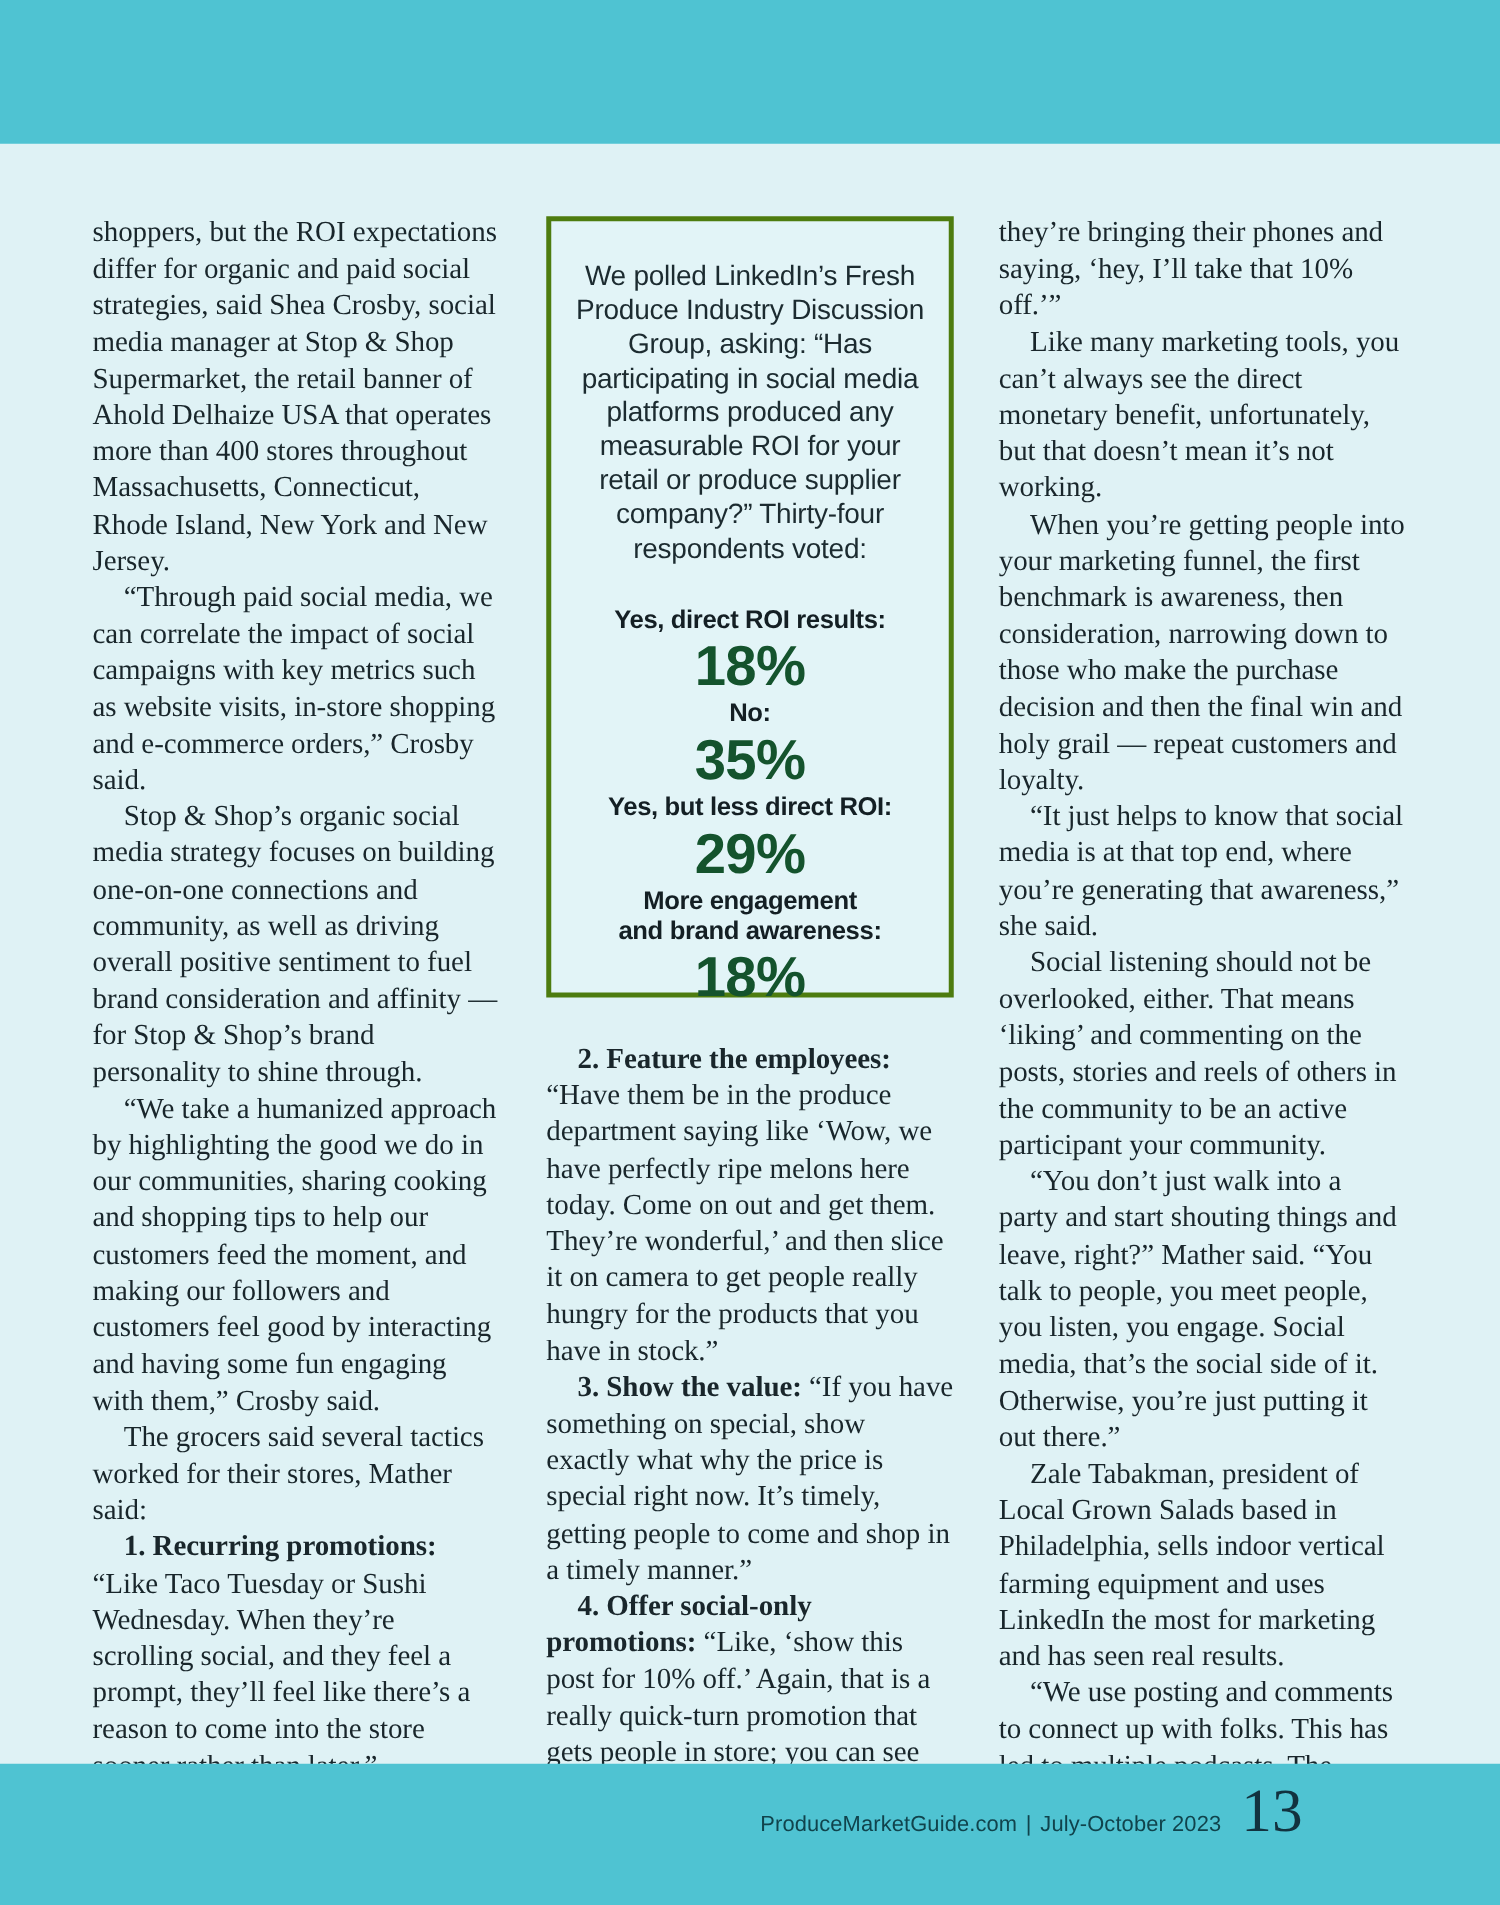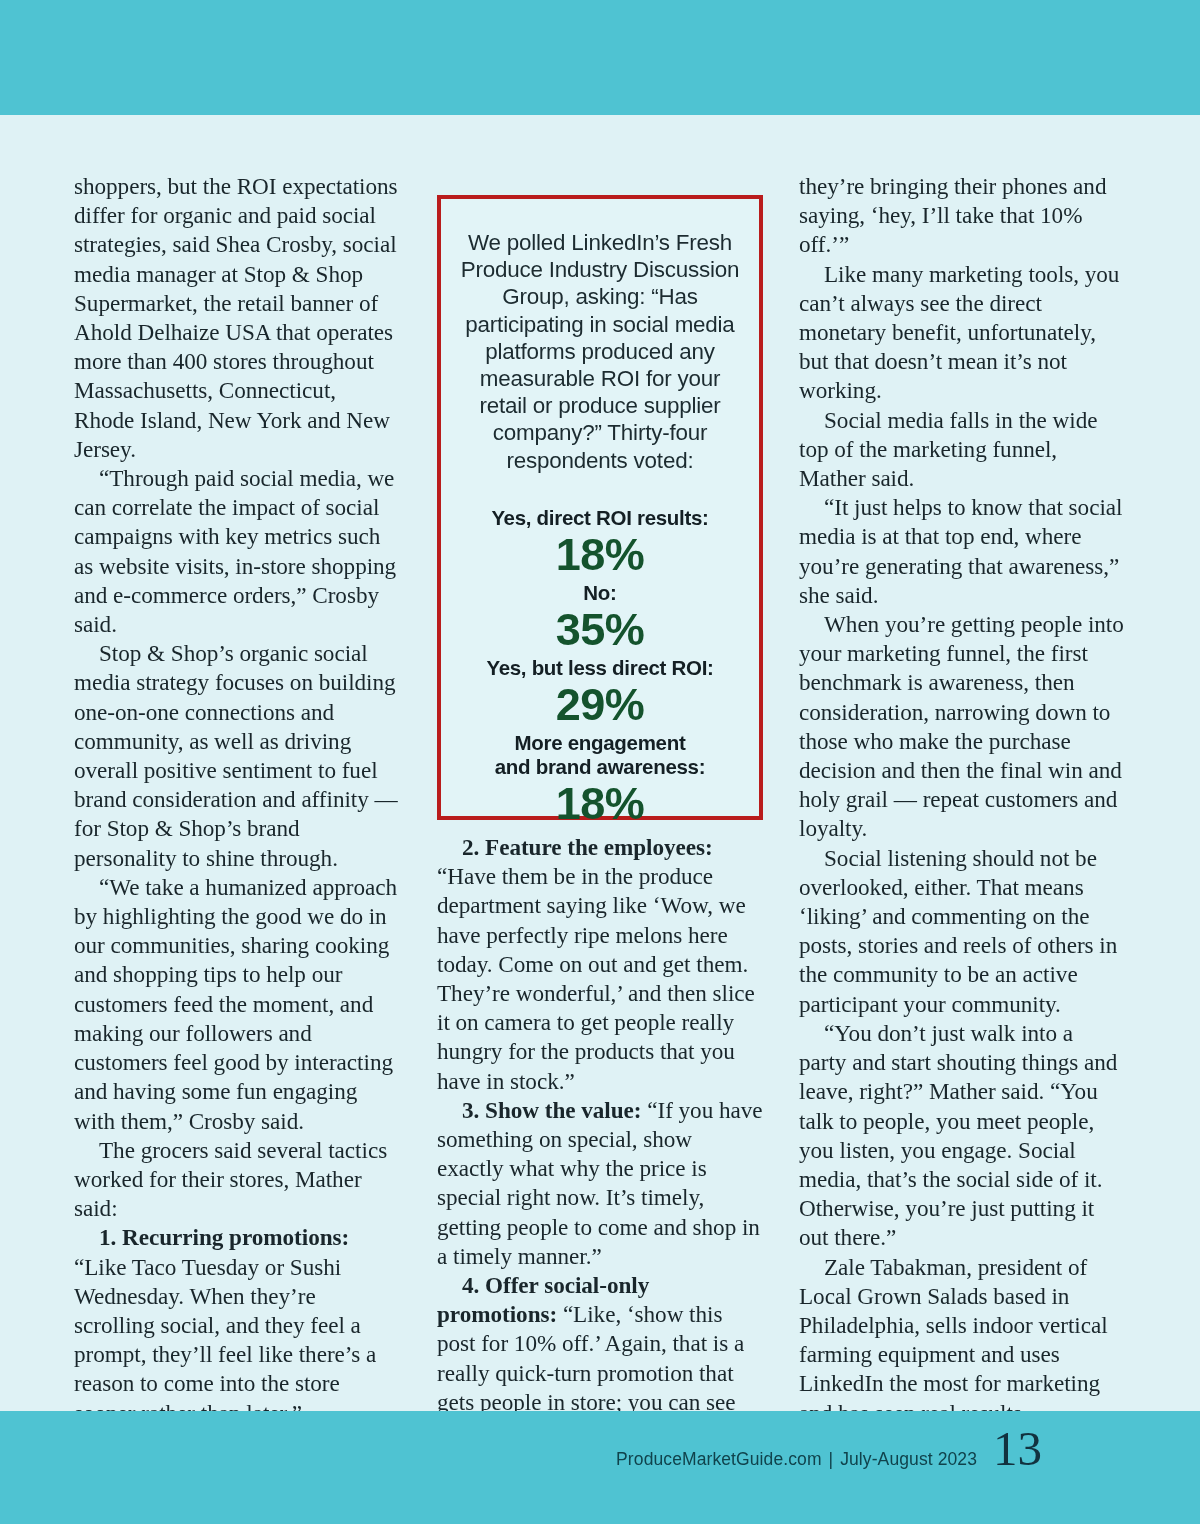--- a/index.html
+++ b/index.html
@@ -91,25 +91,24 @@
   }
 
   
   .poll-box {
     position: absolute;
     left: 437px;
     top: 173px;
     width: 326px;
     height: 625px;
     box-sizing: border-box;
-    border: 4px solid #b91c1c;
+    border: 4px solid #4d7c0f;
     background: #e2f4f7;
     padding: 30px 18px 10px 18px;
     text-align: center;
-    margin-top: 22px;
   }
   .poll-question {
     font-family: "Liberation Sans", sans-serif;
     font-size: 22.4px;
     line-height: 27.2px;
     color: #1c2b30;
     letter-spacing: -0.2px;
     margin: 0;
   }
   .poll-results {
@@ -168,33 +167,32 @@
 
   <div class="col col-mid" style="top: 833px;">
     <p class="indent"><span class="run-head">2. Feature the employees:</span> <span>“Have them be in the produce department saying like ‘Wow, we have perfectly ripe melons here today. Come on out and get them. They’re wonderful,’ and then slice it on camera to get people really hungry for the products that you have in stock.”</span></p>
     <p class="indent"><span class="run-head">3. Show the value:</span> <span>“If you have something on special, show exactly what why the price is special right now. It’s timely, getting people to come and shop in a timely manner.”</span></p>
     <p class="indent"><span class="run-head">4. Offer social-only promotions:</span> <span>“Like, ‘show this post for 10% off.’ Again, that is a really quick-turn promotion that gets people in store; you can see that it’s working because</span></p>
   </div>
 
   <div class="col col-right">
     <p>they’re bringing their phones and saying, ‘hey, I’ll take that 10% off.’”</p>
     <p class="indent">Like many marketing tools, you can’t always see the direct monetary benefit, unfortunately, but that doesn’t mean it’s not working.</p>
-    <p class="indent">Social media falls in the wide top of the marketing funnel, Mather said.</p>
+    <p class="indent">When you’re getting people into your marketing funnel, the first benchmark is awareness, then consideration, narrowing down to those who make the purchase decision and then the final win and holy grail — repeat customers and loyalty.</p>
     <p class="indent">“It just helps to know that social media is at that top end, where you’re generating that awareness,” she said.</p>
-    <p class="indent">When you’re getting people into your marketing funnel, the first benchmark is awareness, then consideration, narrowing down to those who make the purchase decision and then the final win and holy grail — repeat customers and loyalty.</p>
     <p class="indent">Social listening should not be overlooked, either. That means ‘liking’ and commenting on the posts, stories and reels of others in the community to be an active participant your community.</p>
     <p class="indent">“You don’t just walk into a party and start shouting things and leave, right?” Mather said. “You talk to people, you meet people, you listen, you engage. Social media, that’s the social side of it. Otherwise, you’re just putting it out there.”</p>
     <p class="indent">Zale Tabakman, president of Local Grown Salads based in Philadelphia, sells indoor vertical farming equipment and uses LinkedIn the most for marketing and has seen real results.</p>
     <p class="indent"><span>“We use posting and comments to connect up with folks. This has led to multiple podcasts. The podcasts have brought us multiple clients,” Tabakman said.</span></p>
   </div>
 
   <div class="band-bottom"></div>
 
   <div class="footer-inner">
     <div class="footer-credit">
       <span>ProduceMarketGuide.com</span>
       <span class="footer-sep">|</span>
-      <span>July-August 2023</span>
+      <span>July-October 2023</span>
     </div>
     <div class="footer-page">13</div>
   </div>
 
 </div>
 
 </body></html>

